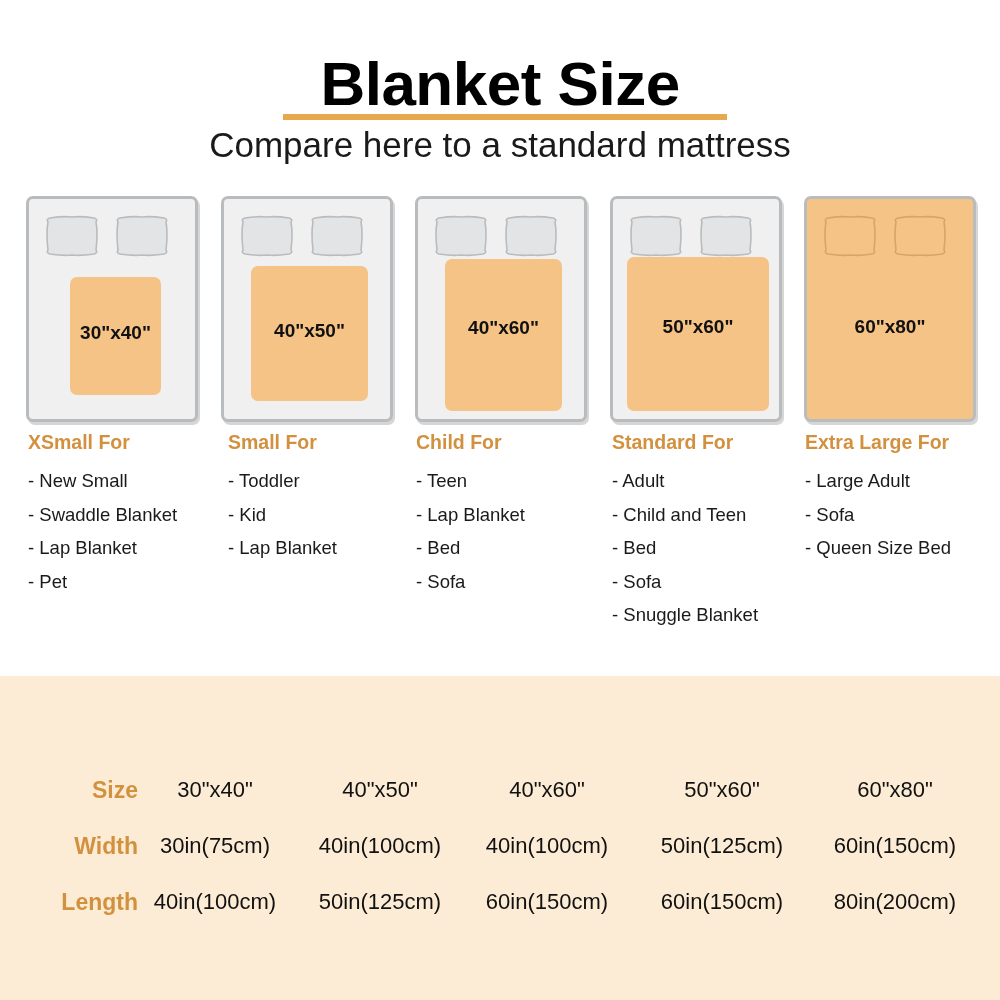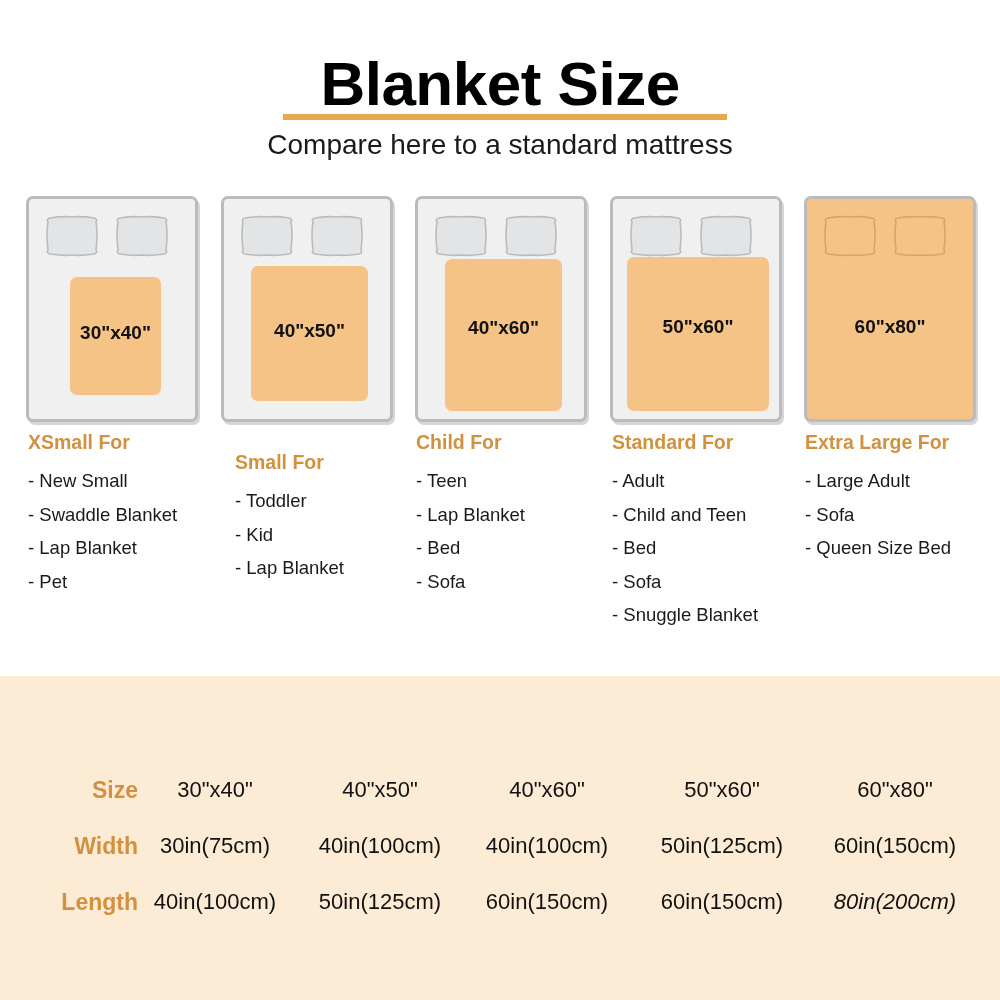--- a/index.html
+++ b/index.html
@@ -17,21 +17,21 @@
     position: absolute; left: 0; top: 52px; width: 1000px;
     text-align: center; font-size: 62px; font-weight: bold;
     color: #000000; letter-spacing: -0.5px; line-height: 64px;
   }
   #title-rule {
     position: absolute; left: 283px; top: 114px; width: 444px; height: 6px;
     background: #e8a84d;
   }
   #subtitle {
     position: absolute; left: 0; top: 128px; width: 1000px;
-    text-align: center; font-size: 28px; color: #1a1a1a; line-height: 34px;
+    text-align: center; font-size: 35px; color: #1a1a1a; line-height: 34px;
   }
 
   
   #beds { position: absolute; left: 0; top: 196px; width: 1000px; height: 232px; }
   .bed-cell { position: absolute; top: 0; width: 176px; height: 232px; }
   .bed-frame {
     position: absolute; left: 0; top: 0; width: 172px; height: 226px;
     background: #f0f0f0;
     border: 3px solid #b9bcbe;
     border-radius: 7px;
@@ -194,21 +194,21 @@
   <div id="descs">
 
     <div class="desc-col" style="left:28px;">
       <div class="desc-head">XSmall For</div>
       <div class="desc-item">- New Small</div>
       <div class="desc-item">- Swaddle Blanket</div>
       <div class="desc-item">- Lap Blanket</div>
       <div class="desc-item">- Pet</div>
     </div>
 
-    <div class="desc-col" style="left:235px;margin-top:20px;">
+    <div class="desc-col" style="left:228px;">
       <div class="desc-head">Small For</div>
       <div class="desc-item">- Toddler</div>
       <div class="desc-item">- Kid</div>
       <div class="desc-item">- Lap Blanket</div>
     </div>
 
     <div class="desc-col" style="left:416px;">
       <div class="desc-head">Child For</div>
       <div class="desc-item">- Teen</div>
       <div class="desc-item">- Lap Blanket</div>
@@ -254,19 +254,19 @@
         <div class="tcell" style="left:637px;">50in(125cm)</div>
         <div class="tcell" style="left:810px;">60in(150cm)</div>
       </div>
 
       <div class="trow">
         <div class="rowhead">Length</div>
         <div class="tcell" style="left:130px;">40in(100cm)</div>
         <div class="tcell" style="left:295px;">50in(125cm)</div>
         <div class="tcell" style="left:462px;">60in(150cm)</div>
         <div class="tcell" style="left:637px;">60in(150cm)</div>
-        <div class="tcell" style="left:810px;font-style:italic;">80in(200cm)</div>
+        <div class="tcell" style="left:810px;">80in(200cm)</div>
       </div>
 
     </div>
   </div>
 
 </div>
 
 </body></html>

